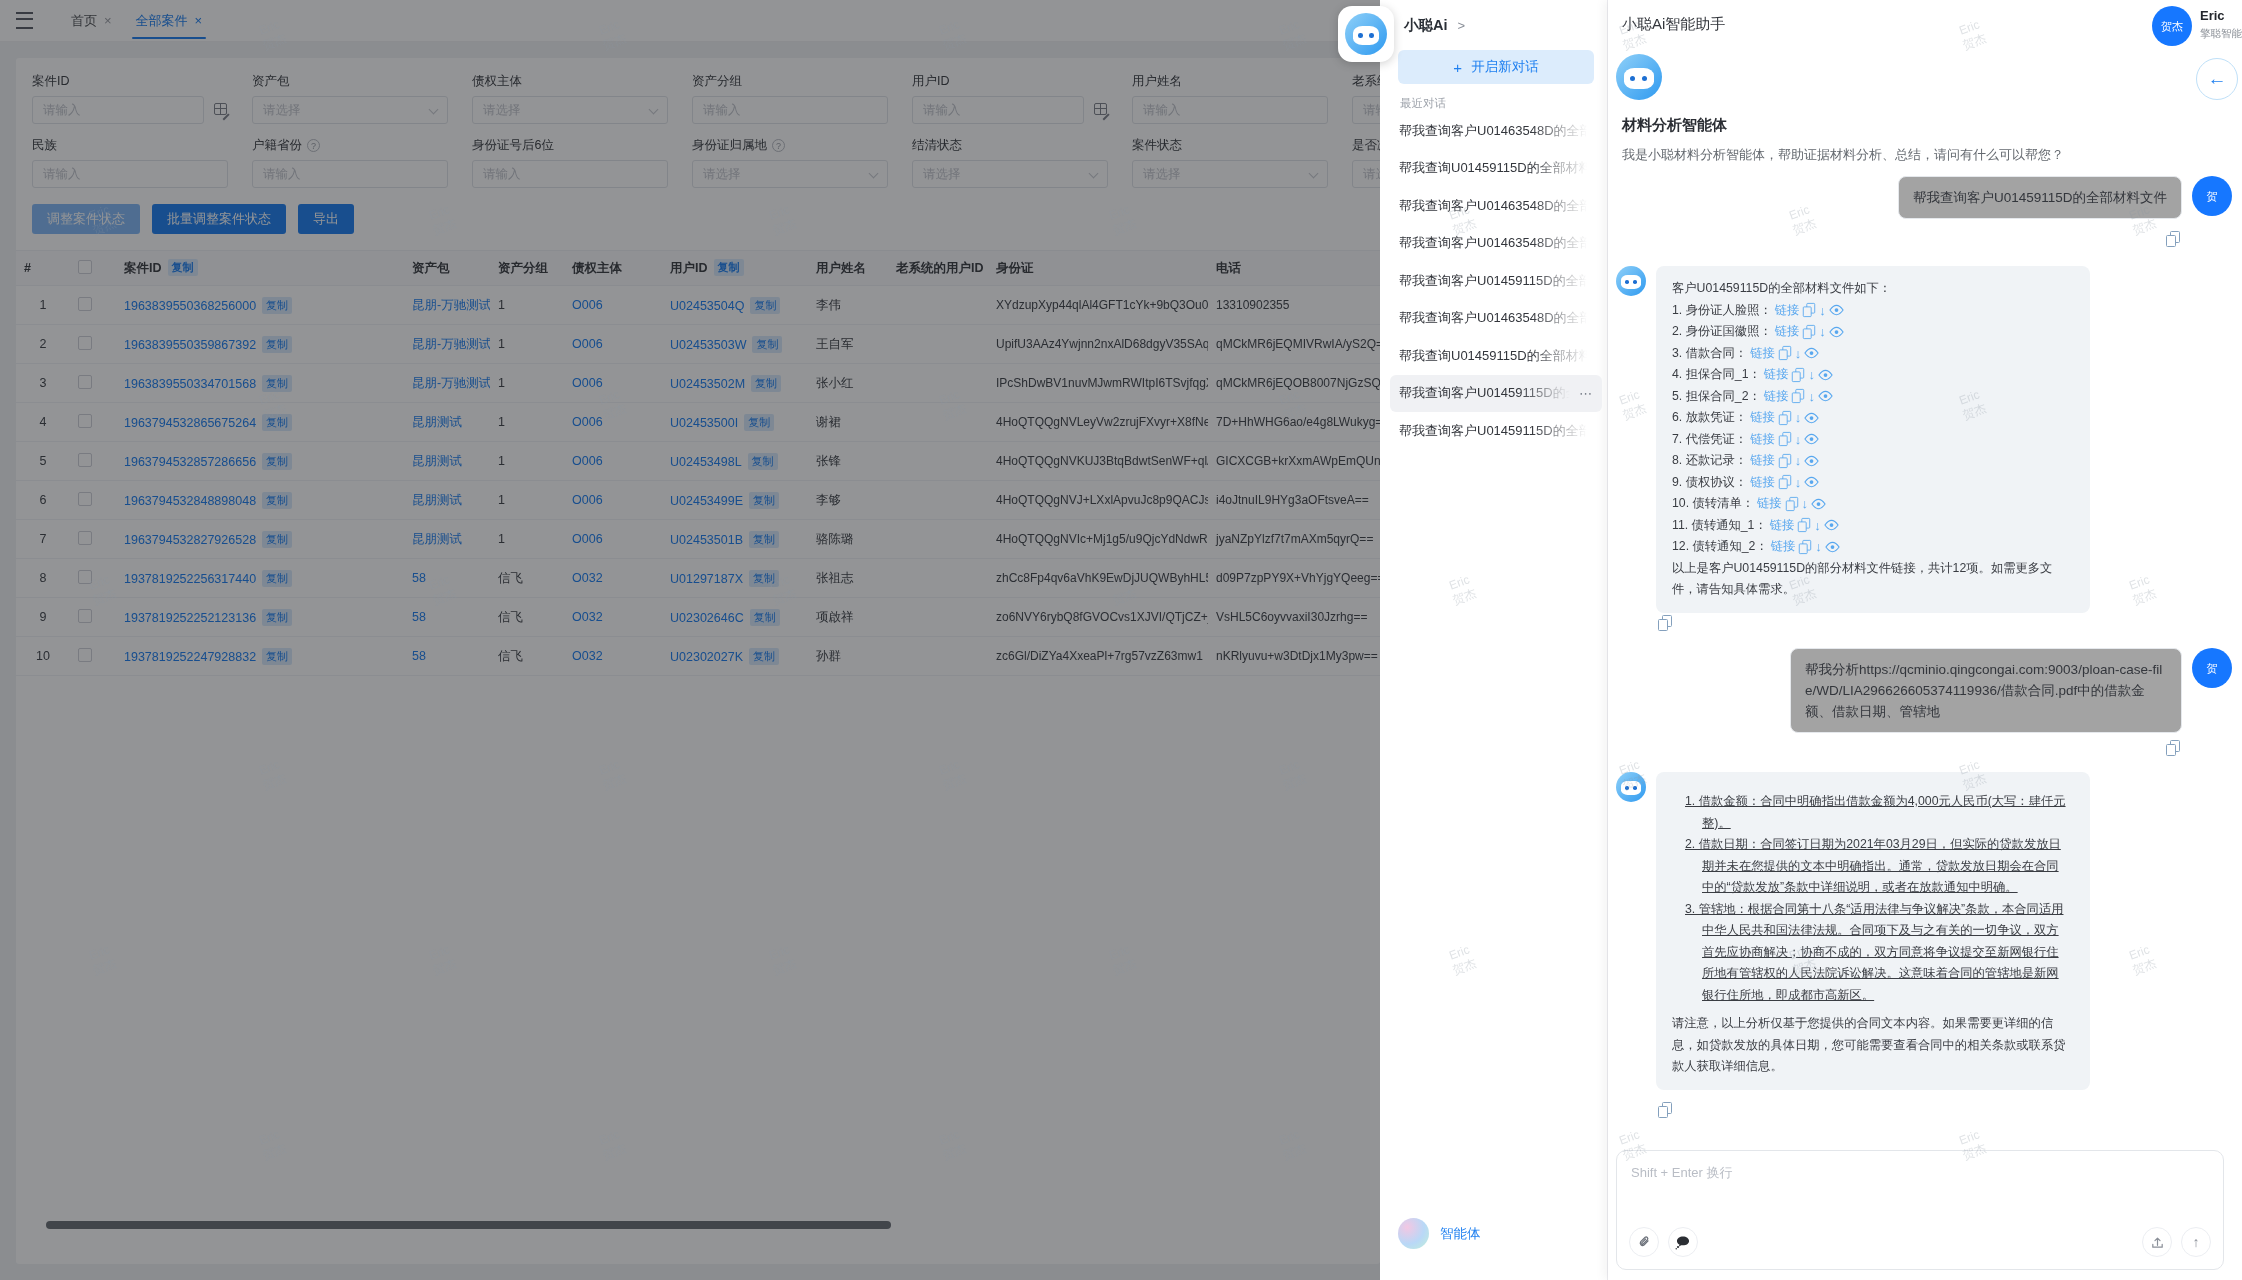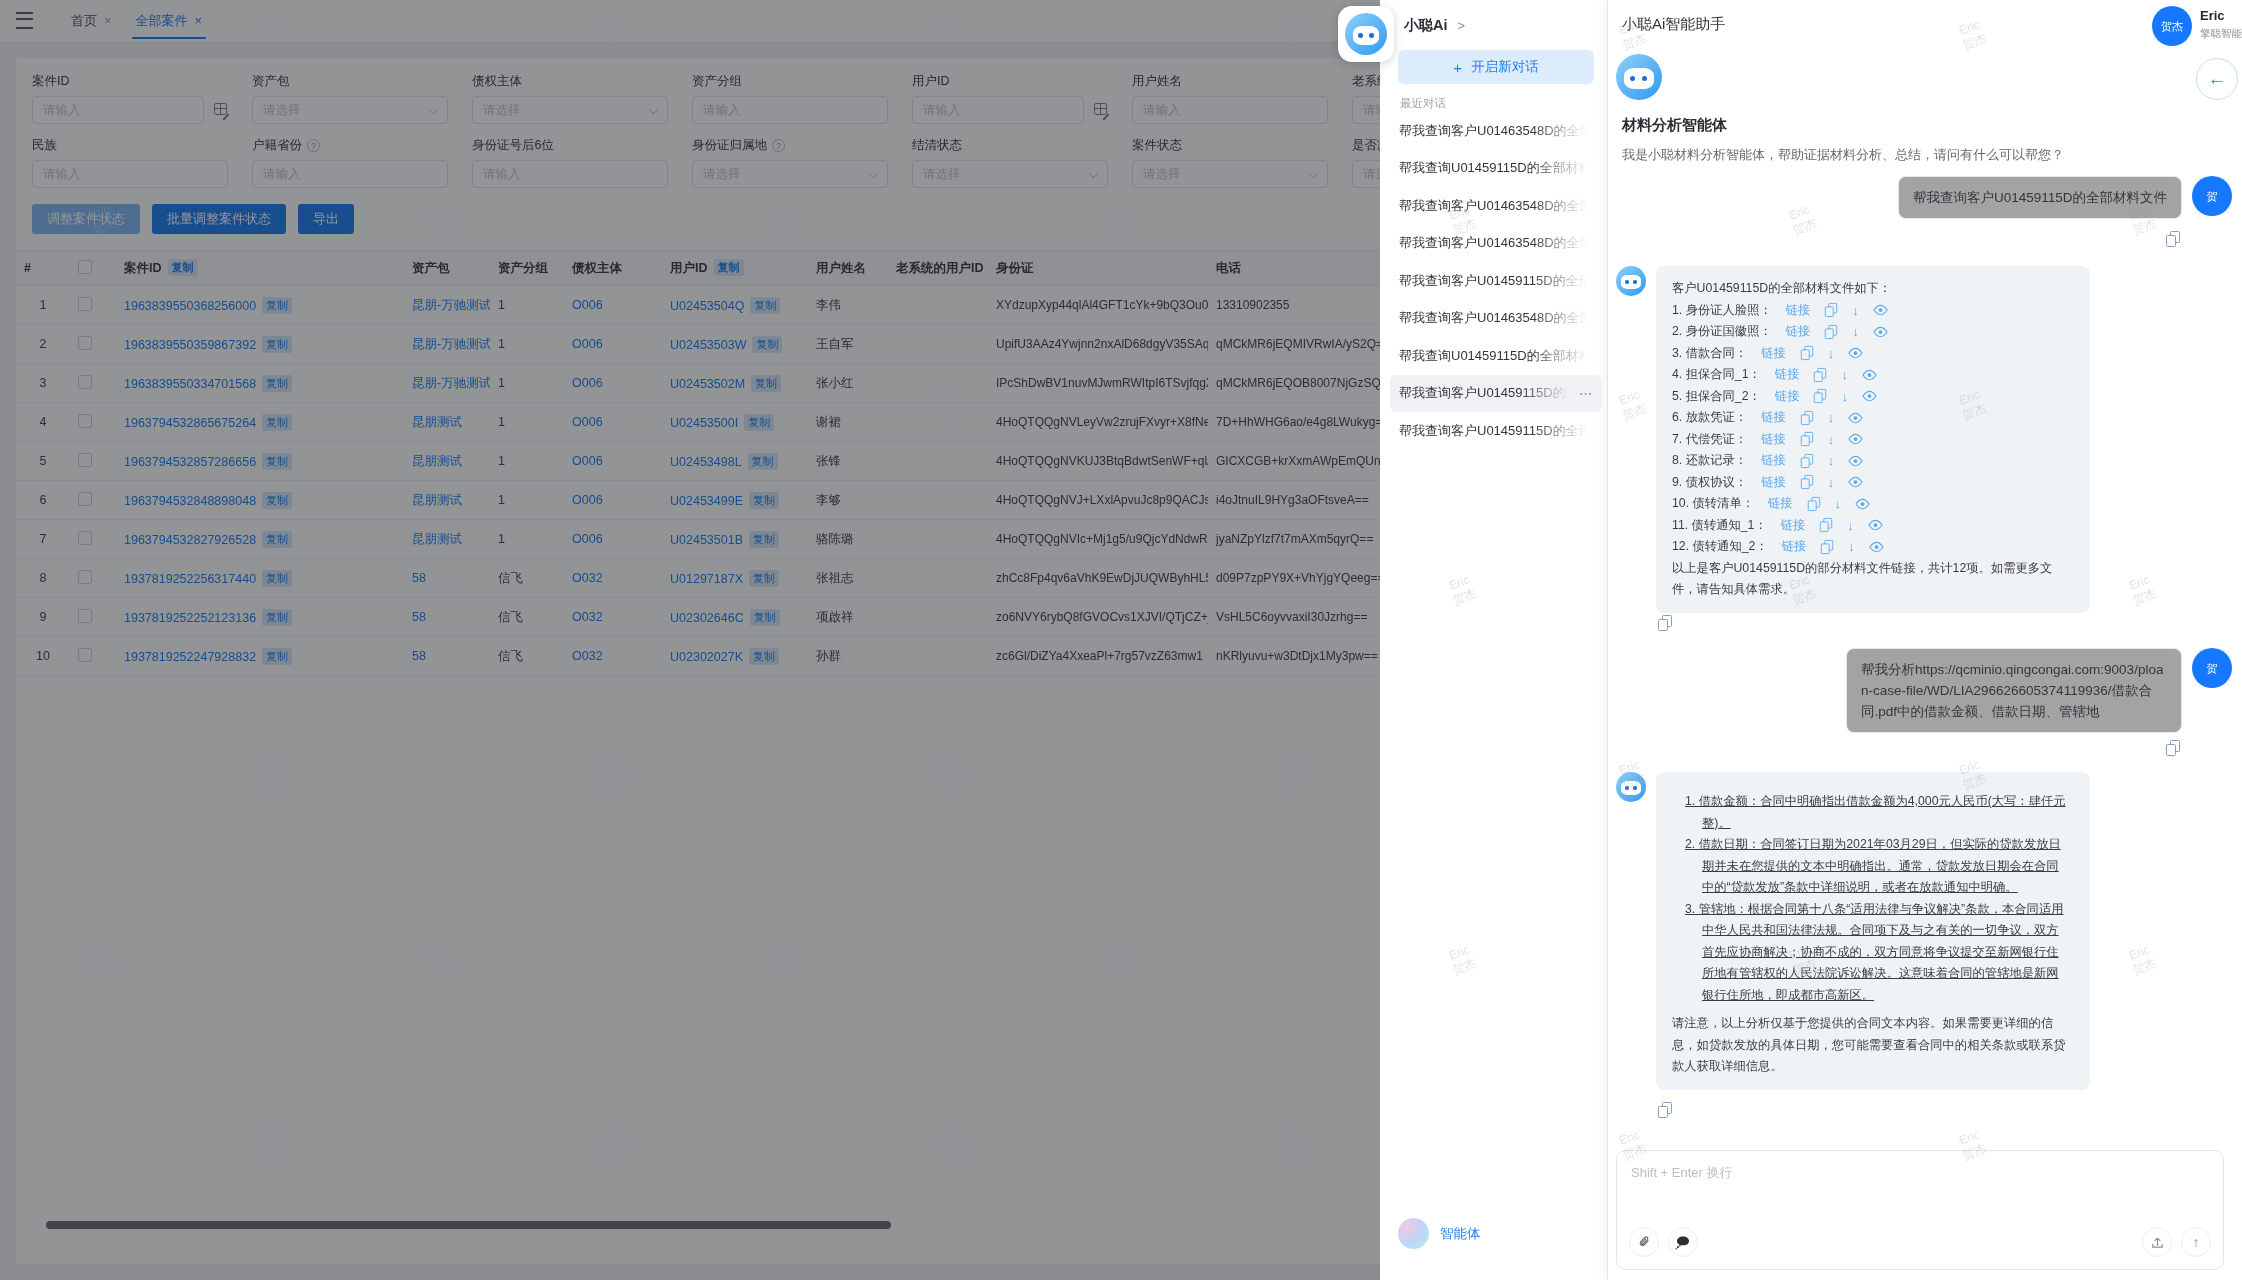--- a/index.html
+++ b/index.html
@@ -102,21 +102,21 @@
   .msg-u1{top:176px;right:10px;}
   .msg-u2{top:648px;right:10px;}
   .bubble-user{background:#a3a3a3;border:1px solid #e5e8ec;border-radius:8px;padding:10px 14px;font-size:13.5px;
                color:#33363c;line-height:21px;max-width:392px;box-sizing:border-box;}
   .msg-ai{position:absolute;left:8px;display:flex;gap:10px;align-items:flex-start;}
   .msg-a1{top:266px;}
   .msg-a2{top:772px;}
   .bubble-ai{background:#f0f3f6;border-radius:8px;padding:12px 16px;font-size:12.3px;color:#3a3d43;line-height:21.5px;
              width:434px;box-sizing:border-box;}
   .bubble-ai p{margin:0;}
-  .file-row{display:flex;align-items:center;gap:14px;height:21.5px;}
+  .file-row{display:flex;align-items:center;gap:3px;height:21.5px;}
   .fname{color:#3a3d43;}
   .flink{color:#58a7ef;}
   .icon-dl{color:#58a7ef;font-size:13px;}
   .icon-eye{color:#58a7ef;display:inline-flex;}
   .icon-copy{width:14px;height:16px;position:relative;display:inline-block;color:#84a0bd;}
   .icon-copy::before{content:"";position:absolute;right:0;top:0;width:8px;height:10px;border:1.3px solid currentColor;border-radius:1.5px;}
   .icon-copy::after{content:"";position:absolute;left:0;bottom:0;width:8px;height:10px;border:1.3px solid currentColor;border-radius:1.5px;background:#fff;}
   .file-row .icon-copy{color:#58a7ef;transform:scale(0.88);}
   .file-row .icon-copy::after{background:#f0f3f6;}
   .copy-float{position:absolute;}
@@ -738,21 +738,21 @@
               </svg>
     </span>
   </div>
 </div>
       <p>以上是客户U01459115D的部分材料文件链接，共计12项。如需更多文件，请告知具体需求。</p>
     </div>
   </div>
   <span class="icon-copy copy-float cp-a1"></span>
 
   <div class="msg-user msg-u2">
-    <div class="bubble-user" style="width:336px;word-break:break-all;">帮我分析https://qcminio.qingcongai.com:9003/ploan-case-file/WD/LIA296626605374119936/借款合同.pdf中的借款金额、借款日期、管辖地</div>
+    <div class="bubble-user" style="width:392px;word-break:break-all;">帮我分析https://qcminio.qingcongai.com:9003/ploan-case-file/WD/LIA296626605374119936/借款合同.pdf中的借款金额、借款日期、管辖地</div>
     <span class="p-avatar" style="width:40px;height:40px;">贺</span>
   </div>
   <span class="icon-copy copy-float cp-u2"></span>
 
   <div class="msg-ai msg-a2">
     <span class="robot robot-sm"></span>
     <div class="bubble-ai">
       <ol class="pts" id="points">
           <li>1. 借款金额：合同中明确指出借款金额为4,000元人民币(大写：肆仟元整)。</li>
           <li>2. 借款日期：合同签订日期为2021年03月29日，但实际的贷款发放日期并未在您提供的文本中明确指出。通常，贷款发放日期会在合同中的“贷款发放”条款中详细说明，或者在放款通知中明确。</li>

